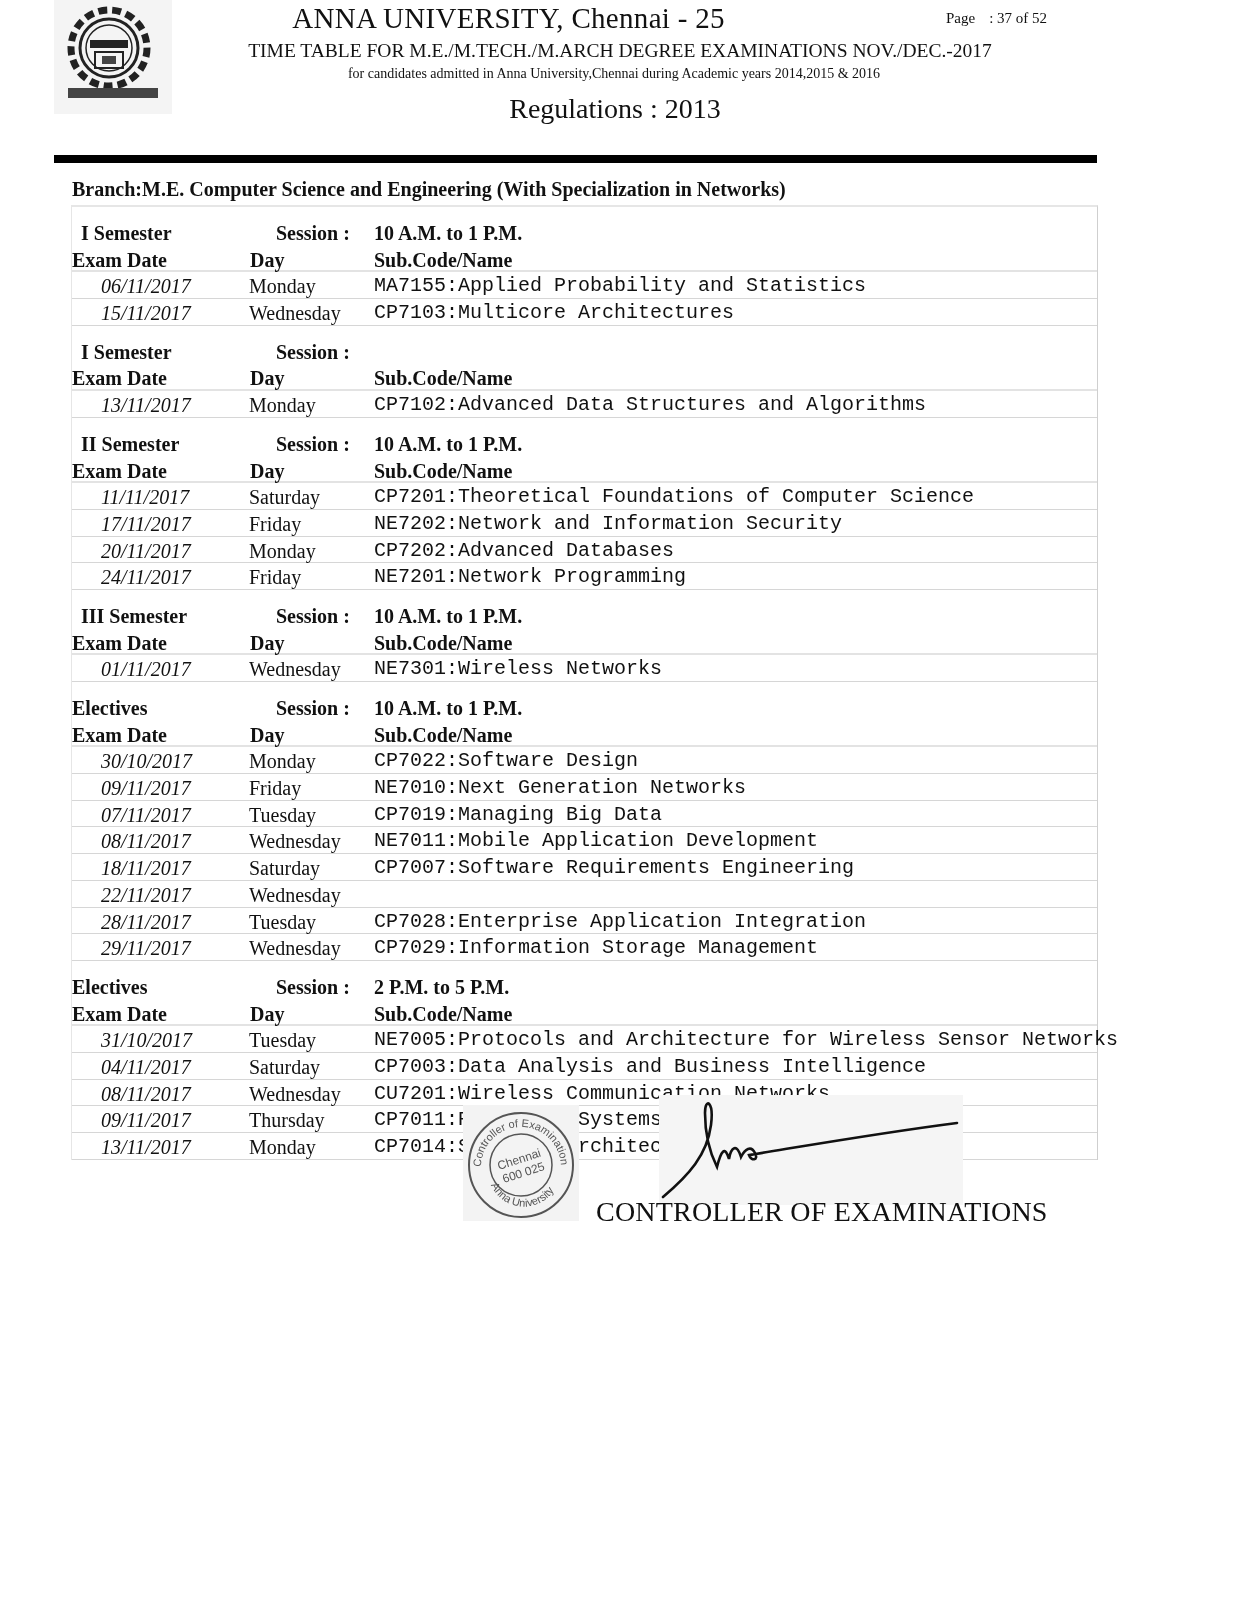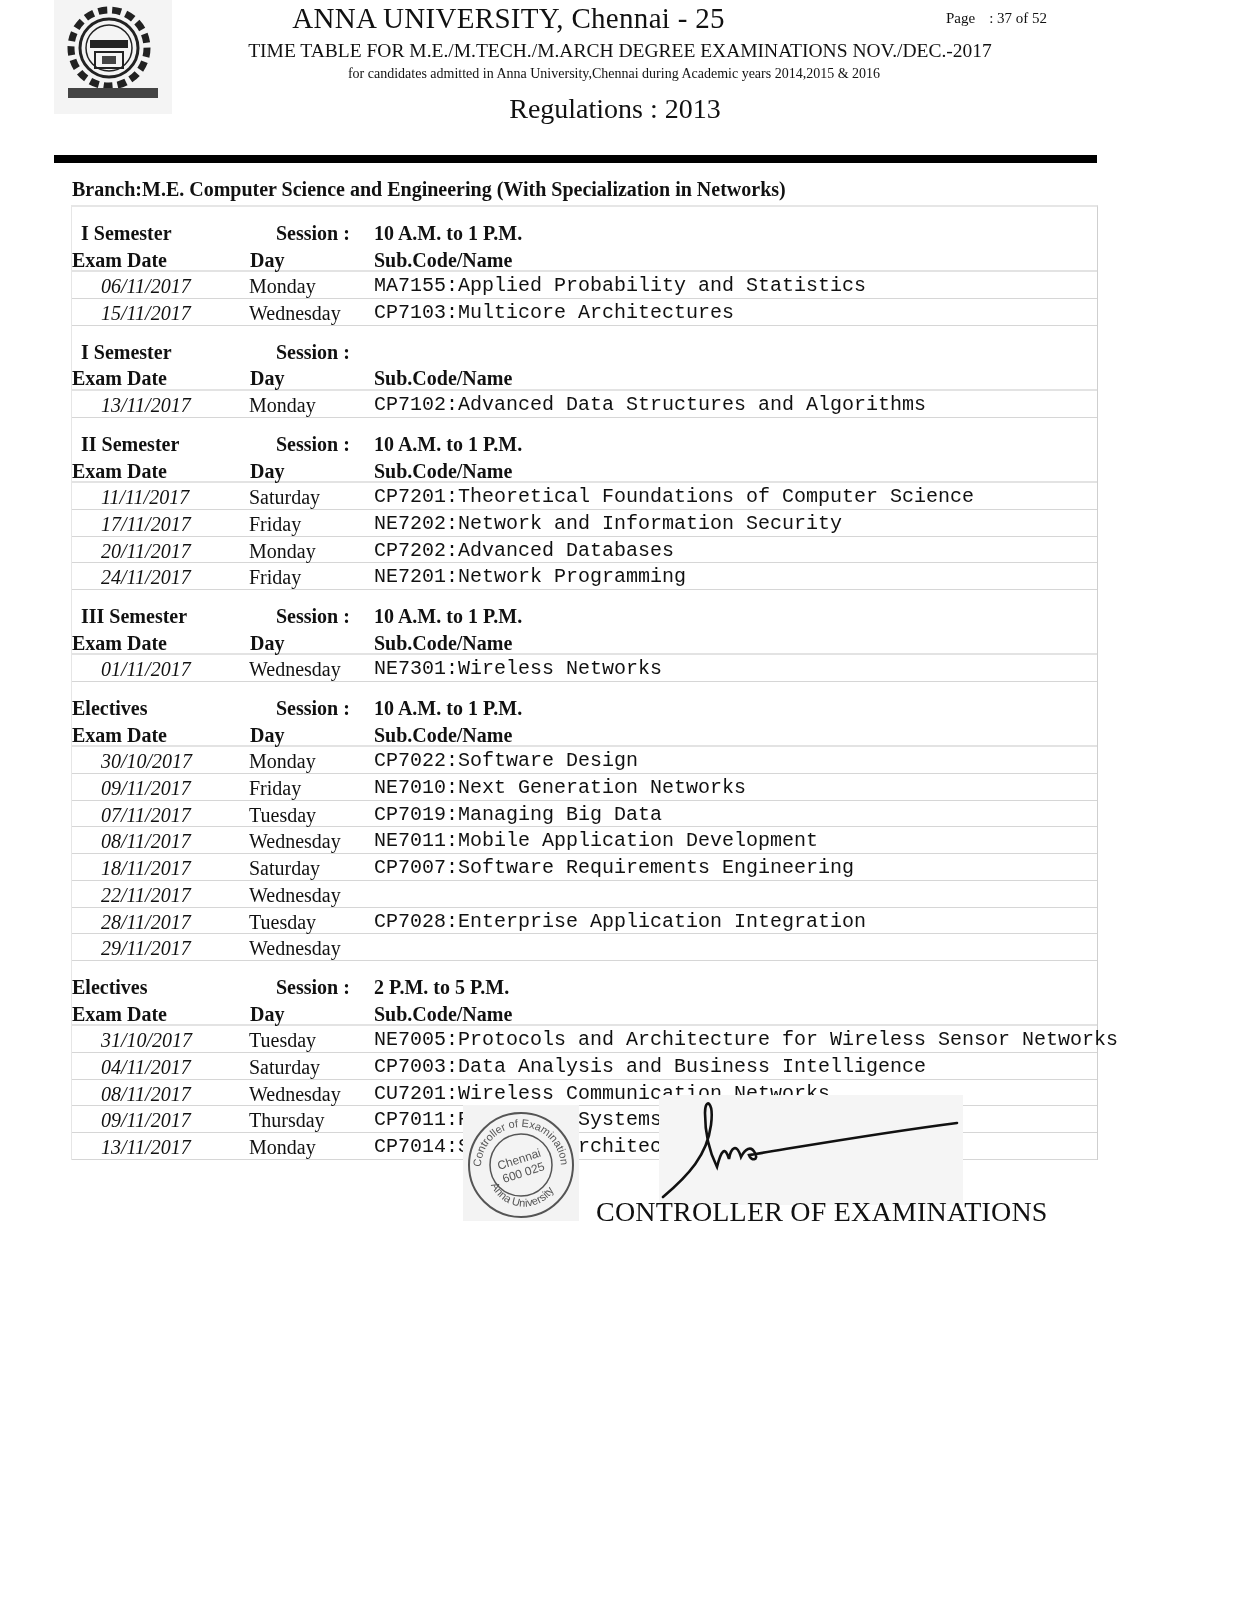--- a/index.html
+++ b/index.html
@@ -188,20 +188,21 @@
       <div class="cell c-day">Wednesday</div>
     </div>
     <div class="row">
       <div class="cell c-date">28/11/2017</div>
       <div class="cell c-day">Tuesday</div>
       <div class="cell c-sub">CP7028:Enterprise Application Integration</div>
     </div>
     <div class="row">
       <div class="cell c-date">29/11/2017</div>
       <div class="cell c-day">Wednesday</div>
+      <div class="cell c-sub">CP7029:Information Storage Management</div>
     </div>
     <div class="row hdr">
       <div class="cell bold sem-label flush">Electives</div>
       <div class="cell bold sess-label">Session :</div>
       <div class="cell bold sess-val">2 P.M. to 5 P.M.</div>
     </div>
     <div class="row colhdr">
       <div class="cell bold col-date">Exam Date</div>
       <div class="cell bold col-day">Day</div>
       <div class="cell bold col-sub">Sub.Code/Name</div>

